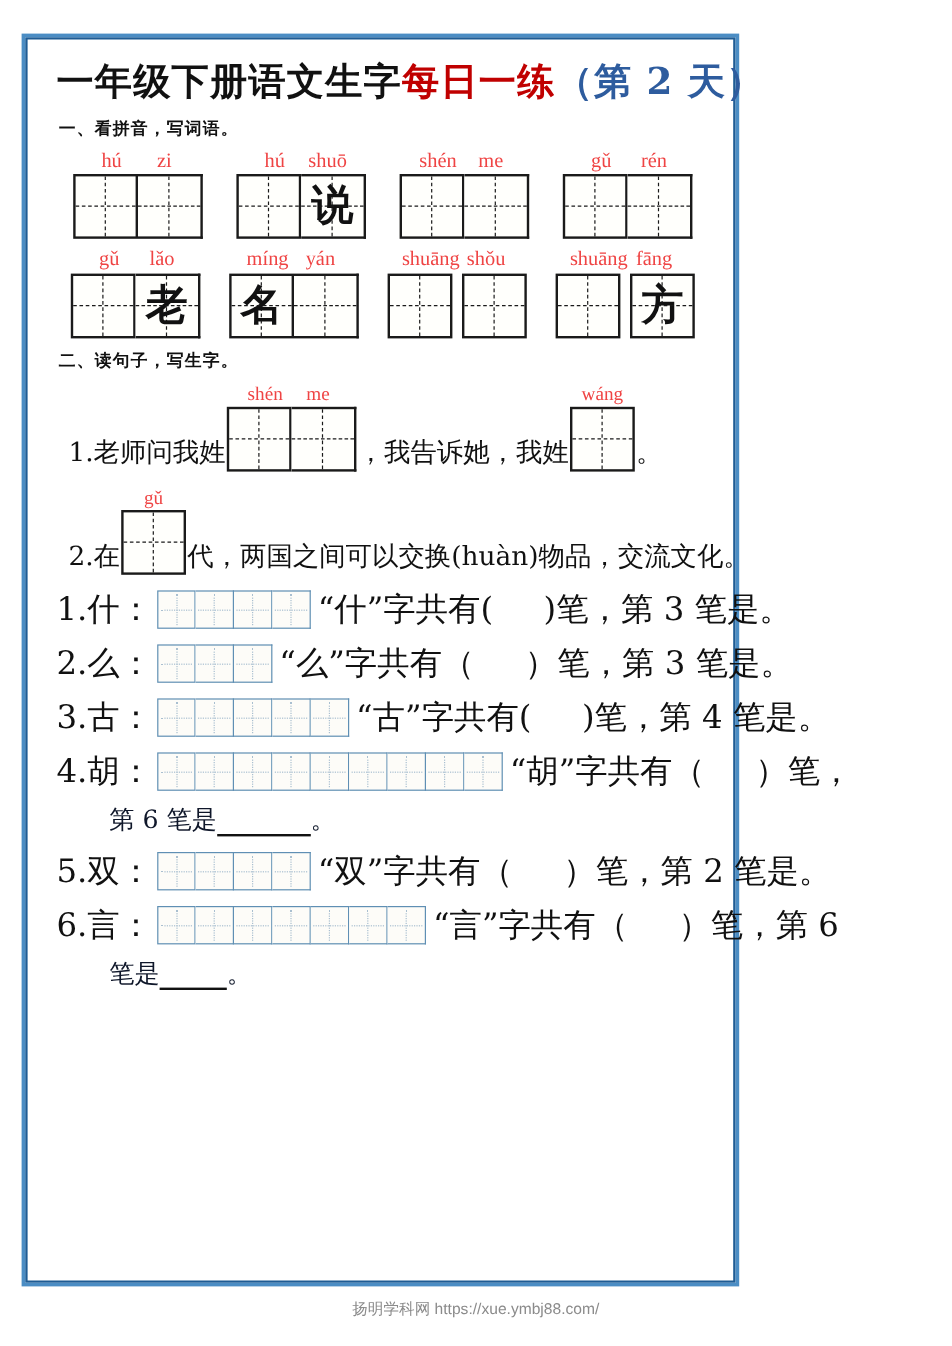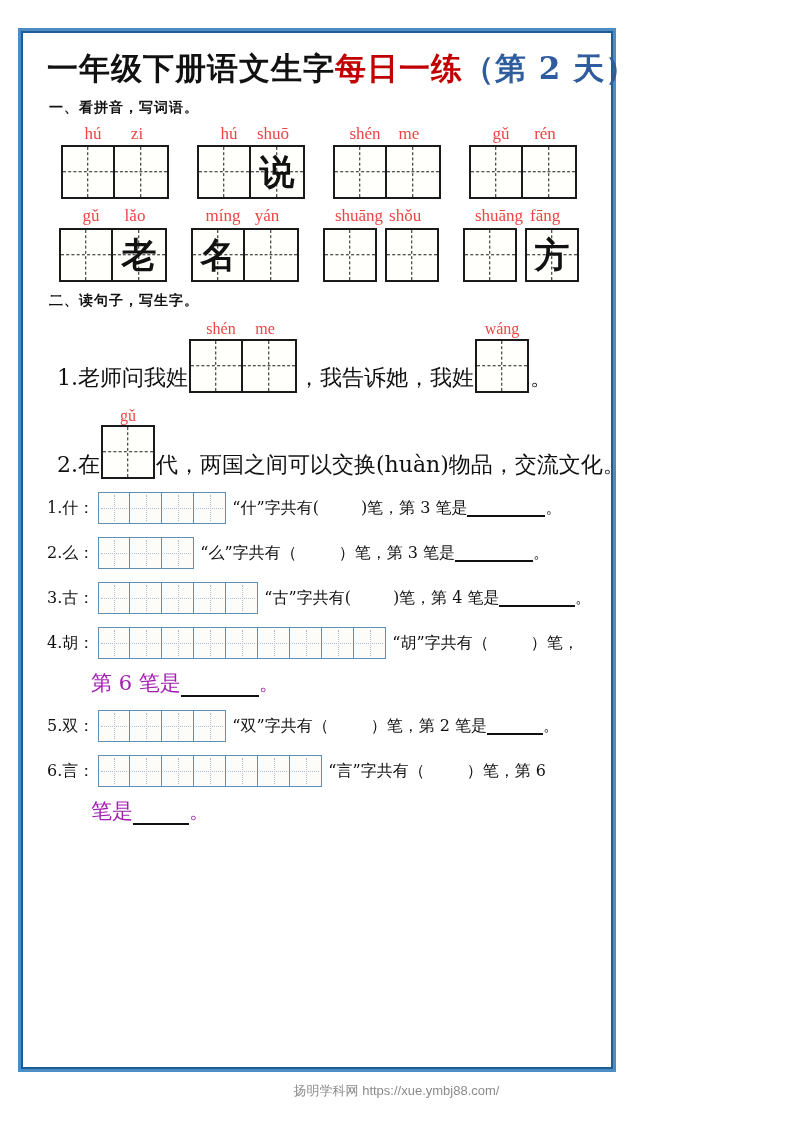--- a/index.html
+++ b/index.html
@@ -144,21 +144,21 @@
     margin: 0 1px;
   }
   .inline-unit .pinyin-line { font-size: 16px; margin-bottom: 1px; }
   .sent1-wrap { margin-top: 10px; margin-left: 10px; }
   .sent2-wrap { margin-top: 14px; margin-left: 10px; }
 
   
   .stroke-row {
     display: flex;
     align-items: center;
-    font-size: 16px;
+    font-size: 27px;
     line-height: 1.15;
     white-space: nowrap;
     margin-top: 13px;
     font-family: "DejaVu Serif", "Liberation Serif", serif;
     color: #111111;
   }
   .stroke-label { margin-right: 2px; }
   .blue-strip { display: flex; margin: 0 6px 0 2px; }
   .bzg {
     width: 32px;
@@ -190,21 +190,21 @@
     vertical-align: bottom;
   }
   .ul-long  { width: 78px; }
   .ul-short { width: 56px; }
   .cont-line {
     font-size: 21px;
     margin-top: 10px;
     margin-left: 44px;
     white-space: nowrap;
     font-family: "DejaVu Serif", "Liberation Serif", serif;
-    color: #a21caf;
+    color: #0f172a;
   }
 
   
   #footer {
     position: absolute;
     left: 0; right: 0;
     top: 1082px;
     text-align: center;
     font-size: 13px;
     color: #8b8b8b;

